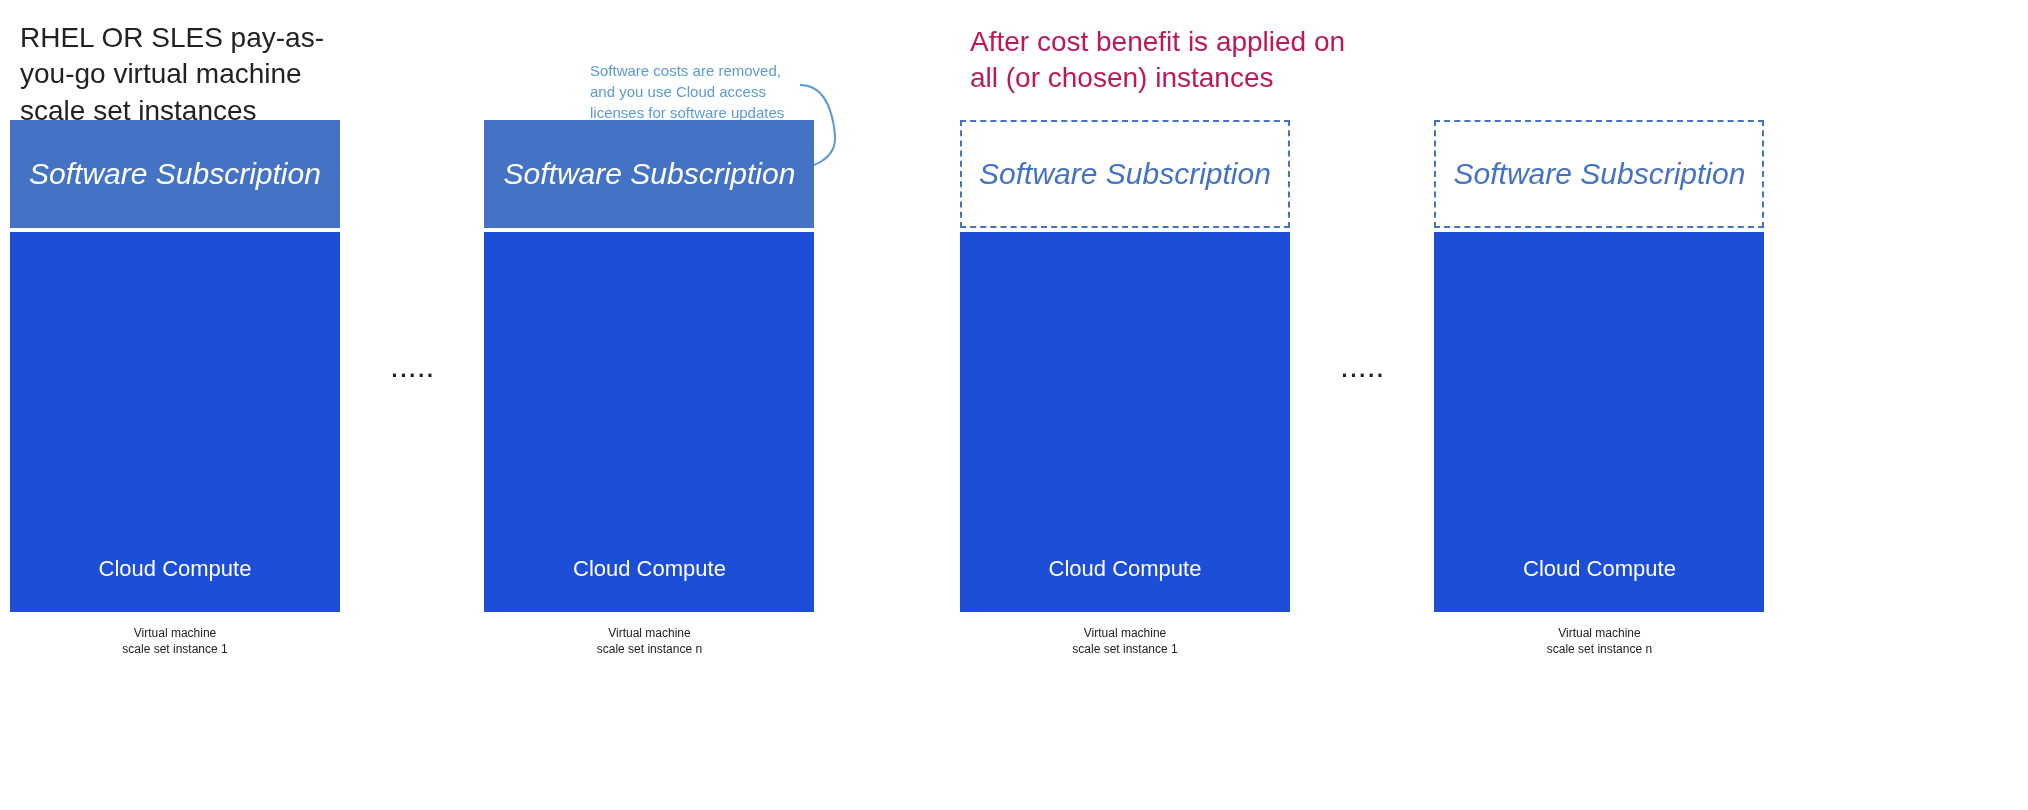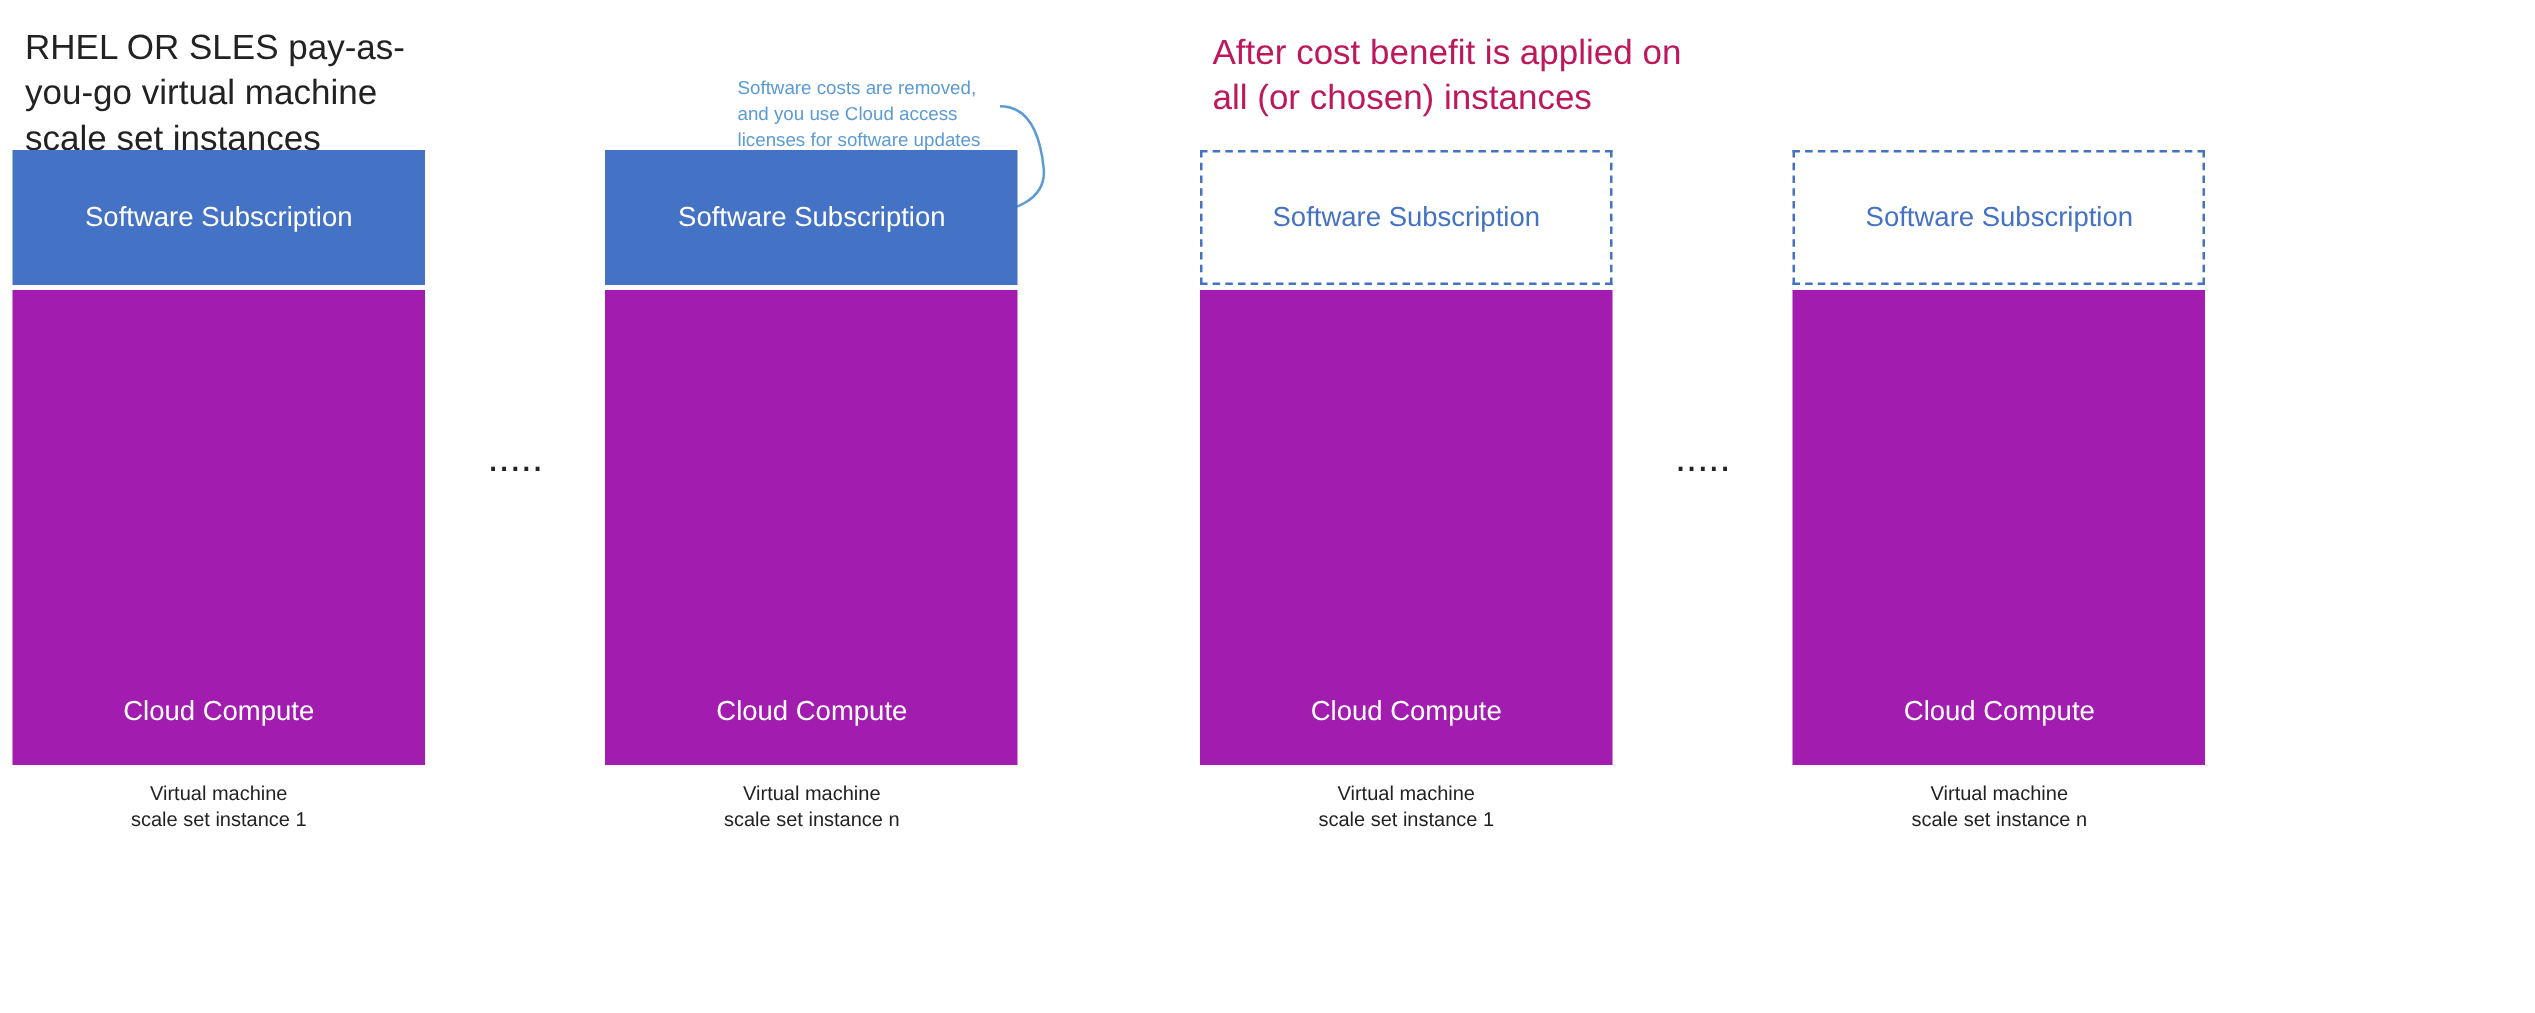--- a/index.html
+++ b/index.html
@@ -88,42 +88,43 @@
     }
 
     .software-box {
       width: 330px;
       height: 108px;
       background: #4472c4;
       color: #ffffff;
       display: flex;
       align-items: center;
       justify-content: center;
-      font-size: 22px;
+      font-size: 30px;
       font-weight: 400;
       margin-bottom: 0;
+      font-style: italic;
     }
 
     .compute-box {
       width: 330px;
       height: 380px;
-      background: #a21caf;
+      background: #1d4ed8;
       color: #ffffff;
       display: flex;
       align-items: flex-end;
       justify-content: center;
       padding-bottom: 30px;
       font-size: 22px;
       font-weight: 400;
       margin-top: 4px;
     }
 
     .vm-label {
       margin-top: 14px;
-      font-size: 16px;
+      font-size: 12px;
       color: #222;
       text-align: center;
       line-height: 1.3;
     }
 
     
     .ellipsis {
       font-size: 32px;
       color: #222;
       display: flex;

